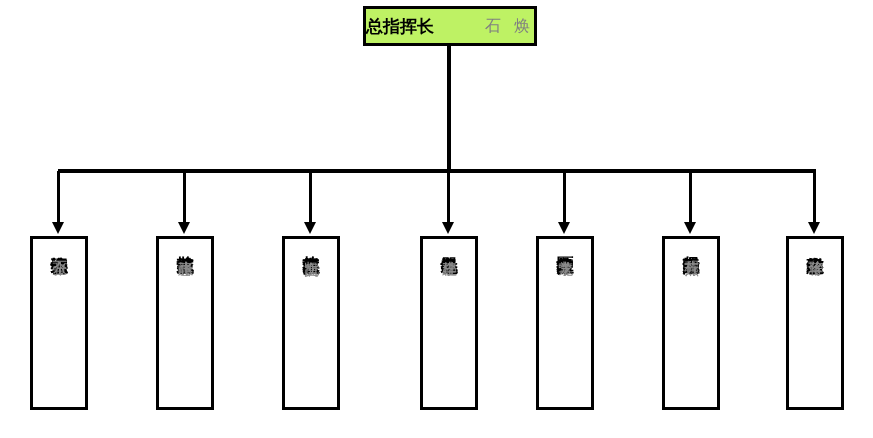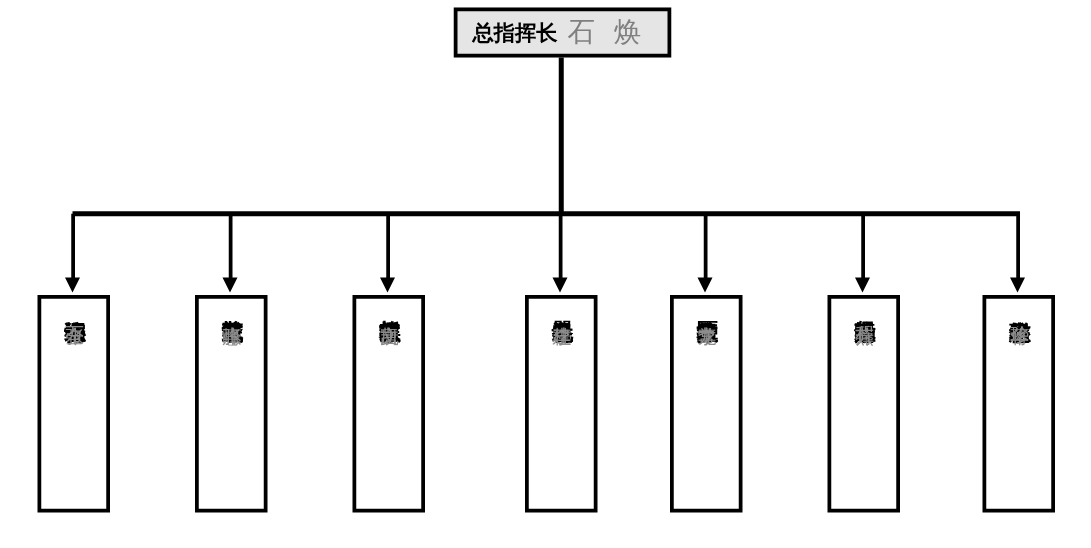--- a/index.html
+++ b/index.html
@@ -22,36 +22,35 @@
   }
 
   
   .top-box {
     position: absolute;
     left: 363px;
     top: 6px;
     width: 174px;
     height: 40px;
     border: 3px solid #000000;
-    background: #e5e5e5;
+    background: #bef264;
     box-sizing: border-box;
     display: flex;
     align-items: center;
-    justify-content: flex-start;
+    justify-content: space-between;
     white-space: nowrap;
-    padding-left: 12px;
   }
   .top-title {
     font-size: 17px;
     font-weight: bold;
     color: #000000;
     letter-spacing: 0px;
   }
   .top-name {
-    font-size: 22px;
+    font-size: 16px;
     font-weight: normal;
     color: #808080;
     margin-left: 8px;
     letter-spacing: 4px;
   }
 
   
   .stem-vertical {
     position: absolute;
     left: 447px;

